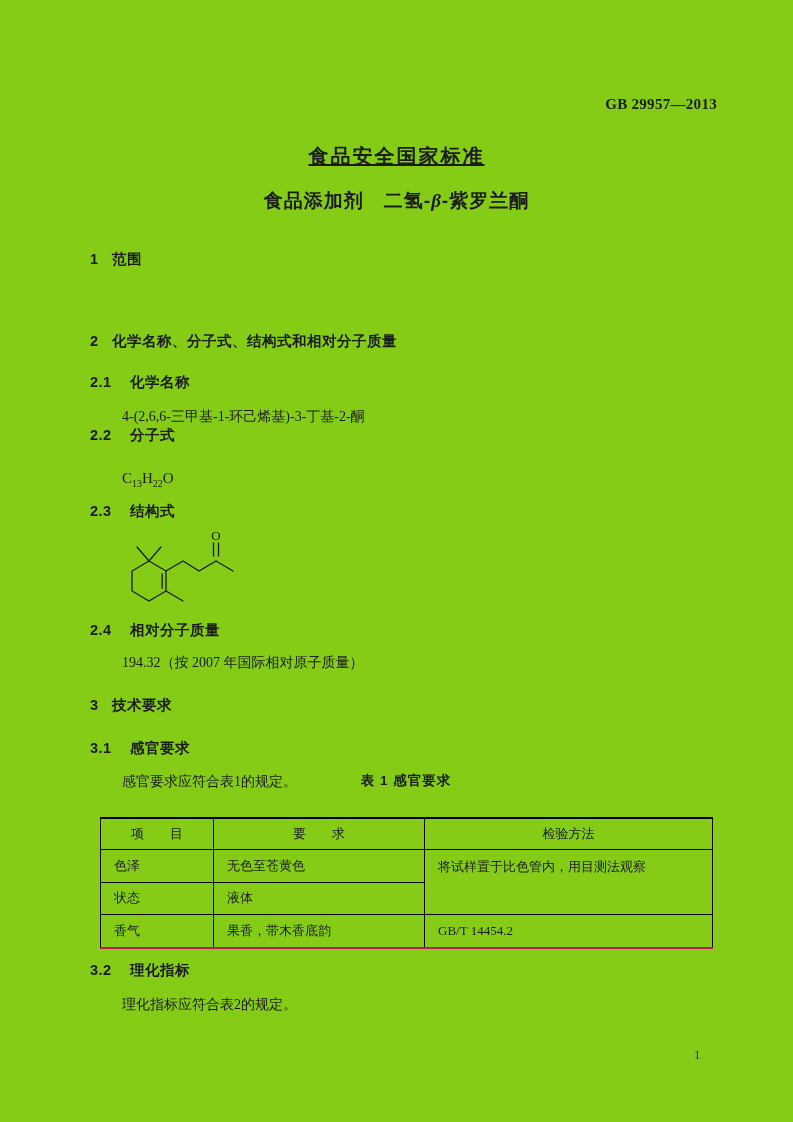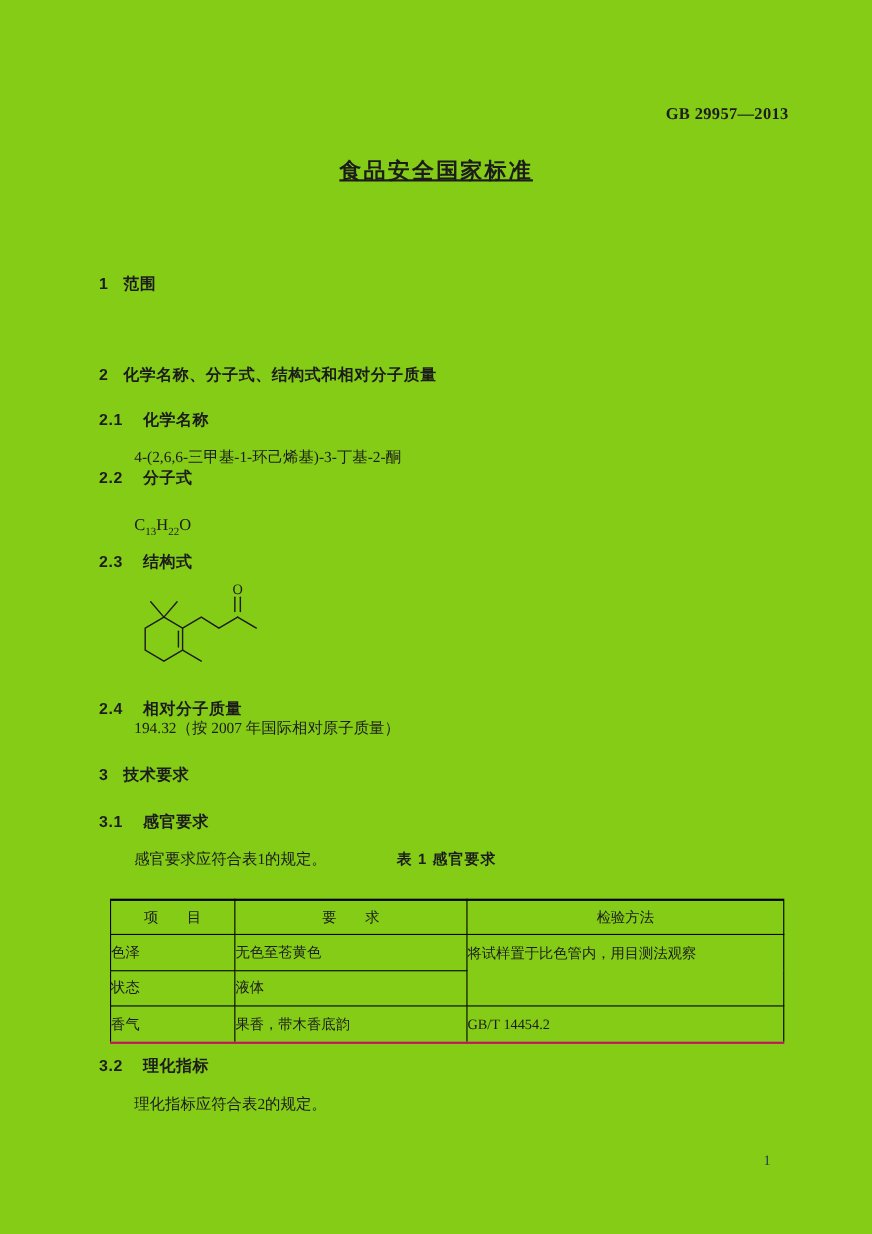--- a/index.html
+++ b/index.html
@@ -58,36 +58,37 @@
     font-size:13px; color:#1c1c1c;
     border-top:2.5px solid #000;
     border-bottom:2px solid #be185d;
   }
   table.t1 th, table.t1 td { border:1px solid #000; }
   table.t1 thead tr { height:31px; }
   table.t1 tbody tr:nth-child(1) { height:33px; }
   table.t1 tbody tr:nth-child(2) { height:32px; }
   table.t1 tbody tr:nth-child(3) { height:34px; }
   table.t1 th { font-weight:normal; text-align:center; }
-  table.t1 td { }
+  table.t1 td { padding-left:13px; }
   table.t1 td.method-merged { vertical-align:top; padding-top:8px; }
 
   .page-num {
     top:1047px; left:694px; font-size:13px; color:#223a57;
     font-family:"Liberation Serif","DejaVu Serif",serif;
   }
 </style>
 </head>
 <body>
 
 <div class="page">
 
   <div class="abs doc-code">GB 29957—2013</div>
 
   <div class="abs title-1">食品安全国家标准</div>
+  <div class="abs title-2"><span>食品添加剂　二氢-</span><i>β</i><span>-紫罗兰酮</span></div>
 
   <div class="abs heading" style="top:250px">
     <span class="hnum">1</span><span>范围</span>
   </div>
 
 
   <div class="abs heading" style="top:332px">
     <span class="hnum">2</span><span>化学名称、分子式、结构式和相对分子质量</span>
   </div>
 
@@ -124,21 +125,21 @@
 
         <path d="M105,34 L122,44"></path>
 
         <path d="M102.5,29 L102.5,16"></path>
         <path d="M107.5,29 L107.5,16"></path>
       </g>
       <text x="105" y="13" text-anchor="middle" font-size="13" fill="#1c1c1c" font-family="Liberation Serif, DejaVu Serif, serif">O</text>
     </svg>
   </div>
 
-  <div class="abs heading" style="top:636px">
+  <div class="abs heading" style="top:621px">
     <span class="hnum-sub">2.4</span><span>相对分子质量</span>
   </div>
 
   <div class="abs body-text" style="top:654px">194.32（按 2007 年国际相对原子质量）</div>
 
   <div class="abs heading" style="top:696px">
     <span class="hnum">3</span><span>技术要求</span>
   </div>
 
   <div class="abs heading" style="top:739px">

